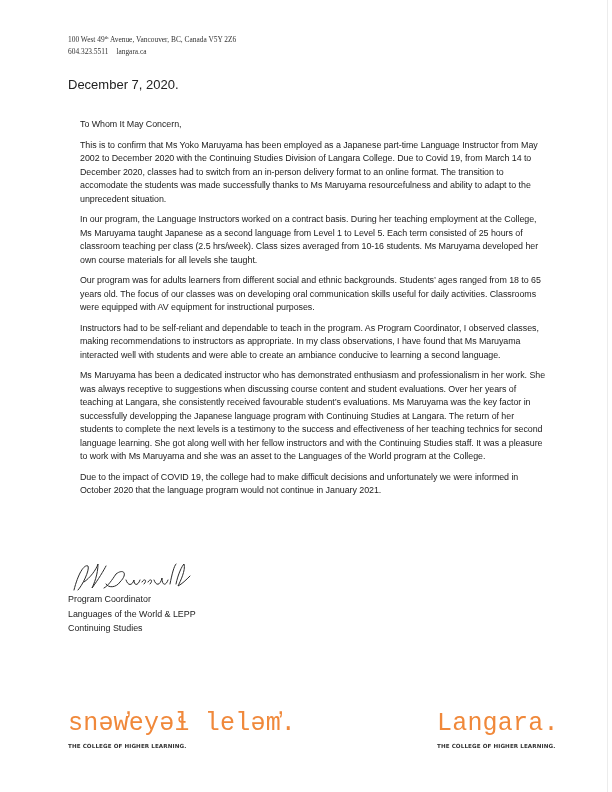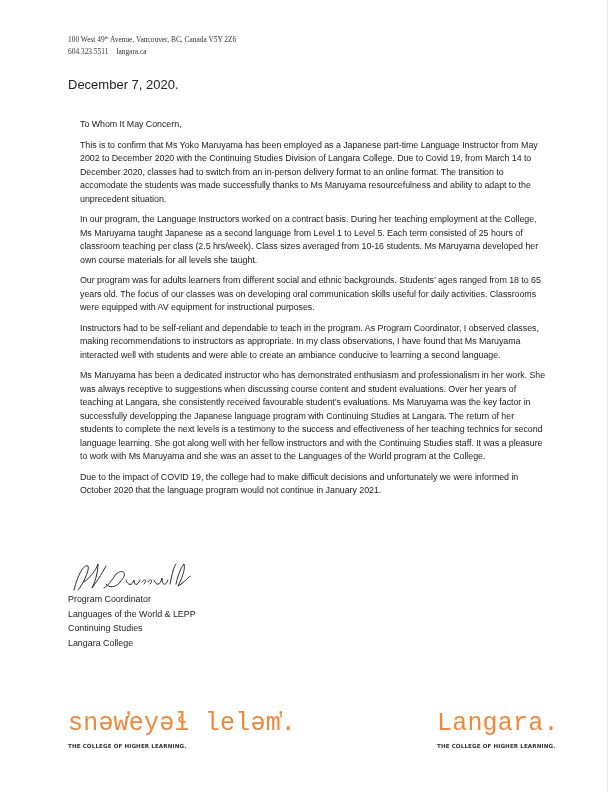--- a/index.html
+++ b/index.html
@@ -50,21 +50,20 @@
 <div class="sig">
   <div class="sig-mark">
     <svg width="130" height="34" viewBox="0 0 130 34">
       <path d="M6 30 C 10 14, 16 4, 20 6 C 22 10, 14 26, 10 30 M 16 22 C 22 18, 28 10, 30 4 C 30 14, 26 24, 24 28 C 30 20, 36 10, 38 6 M 36 28 C 40 26, 44 20, 48 14 C 56 8, 60 14, 52 22 C 48 28, 40 28, 38 24 M 58 20 C 60 26, 64 26, 66 20 C 66 26, 70 26, 72 20 M 74 22 C 76 18, 80 20, 76 24 M 80 22 C 82 18, 86 20, 82 24 M 86 20 C 88 26, 92 26, 94 18 C 94 26, 98 26, 100 20 M 102 24 C 104 14, 106 6, 108 4 M 108 24 C 110 14, 114 6, 116 4 C 118 10, 112 22, 110 26 C 114 24, 118 20, 122 16" fill="none" stroke="#2a2a2a" stroke-width="1" stroke-linecap="round"></path>
     </svg>
   </div>
   <div class="sig-lines">
     <div>Program Coordinator</div>
     <div>Languages of the World &amp; LEPP</div>
     <div>Continuing Studies</div>
-    <div>Langara College</div>
   </div>
 </div>
 
 <div class="logo logo-left">
   <div class="mark">snəw̓eyəɬ leləm̓.</div>
   <div class="tag">THE COLLEGE OF HIGHER LEARNING.</div>
 </div>
 
 <div class="logo logo-right">
   <div class="mark">Langara.</div>

